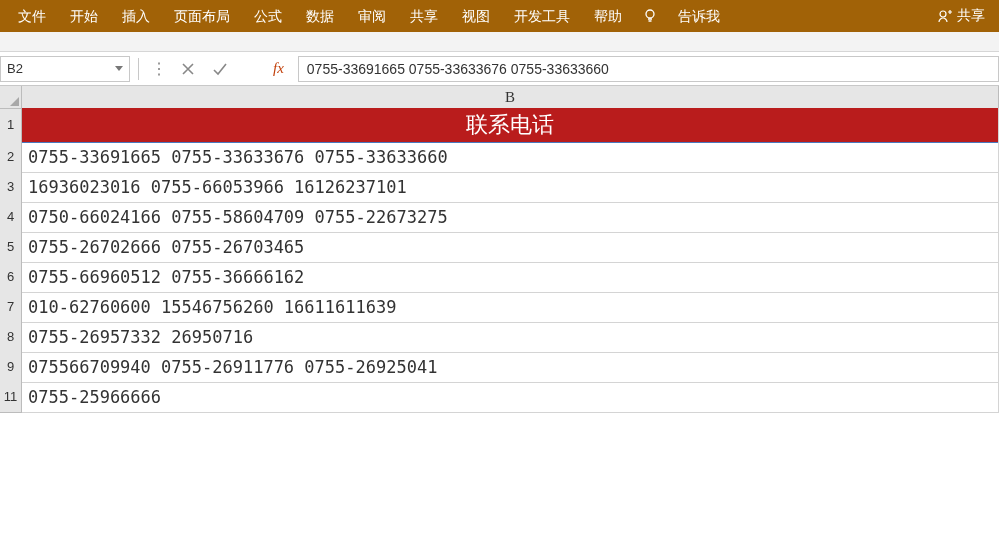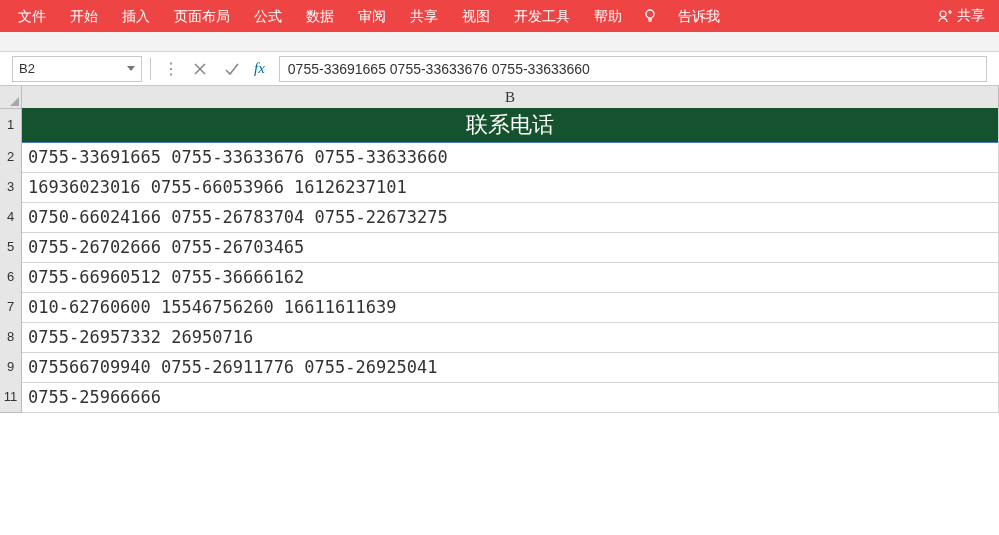--- a/index.html
+++ b/index.html
@@ -7,21 +7,21 @@
     font-family: "Microsoft YaHei", "SimSun", Arial, sans-serif;
     background: #fff;
     width: 999px;
     height: 535px;
     overflow: hidden;
     font-size: 13px;
     color: #333;
   }
   
   .ribbon {
-    background: #ef4444;
+    background: #a16207;
     color: #fff;
     height: 32px;
     display: flex;
     align-items: center;
     padding: 0 6px;
   }
   .ribbon .tab {
     padding: 0 12px;
     height: 32px;
     line-height: 32px;
@@ -49,21 +49,21 @@
     background: #f3f3f3;
     border-bottom: 1px solid #d6d6d6;
   }
   
   .formula-bar {
     display: flex;
     align-items: center;
     height: 34px;
     background: #fff;
     border-bottom: 1px solid #c8c8c8;
-    padding: 3px 12px;
+    padding: 3px 0;
   }
   .name-box {
     width: 130px;
     height: 26px;
     border: 1px solid #c8c8c8;
     display: flex;
     align-items: center;
     justify-content: space-between;
     padding: 0 6px;
     font-size: 13px;
@@ -92,23 +92,24 @@
     color: #888;
     font-size: 15px;
     cursor: pointer;
   }
   .fb-btn.cancel { color: #888; font-weight: 300; }
   .fb-btn.enter { color: #888; }
   .fb-fx {
     font-style: italic;
     font-family: "Times New Roman", serif;
     font-size: 15px;
-    color: #0369a1;
+    color: #c2410c;
     padding: 0 6px;
     cursor: pointer;
+    margin-left: 31px;
   }
   .formula-input {
     flex: 1;
     height: 26px;
     border: 1px solid #c8c8c8;
     padding: 0 8px;
     font-size: 14px;
     margin-left: 8px;
     display: flex;
     align-items: center;
@@ -164,21 +165,21 @@
     border-bottom: 1px solid #d4d4d4;
     padding: 0 6px;
     font-size: 17px;
     line-height: 30px;
     font-family: "SimSun","Microsoft YaHei",monospace;
     white-space: nowrap;
     overflow: hidden;
   }
   .row.header-row { height: 34px; }
   .row.header-row .cell {
-    background: #14532d;
+    background: #b91c1c;
     color: #fff;
     text-align: center;
     font-size: 22px;
     line-height: 34px;
     border-bottom: 1px solid #4a79bf;
   }
   .row.header-row .row-header { line-height: 34px; }
 </style>
 </head>
 <body>
@@ -251,21 +252,21 @@
     <div class="row">
       <div class="row-header">2</div>
       <div class="cell">0755-33691665 0755-33633676 0755-33633660</div>
     </div>
     <div class="row">
       <div class="row-header">3</div>
       <div class="cell">16936023016 0755-66053966 16126237101</div>
     </div>
     <div class="row">
       <div class="row-header">4</div>
-      <div class="cell">0750-66024166 0755-26783704 0755-22673275</div>
+      <div class="cell">0750-66024166 0755-58604709 0755-22673275</div>
     </div>
     <div class="row">
       <div class="row-header">5</div>
       <div class="cell">0755-26702666 0755-26703465</div>
     </div>
     <div class="row">
       <div class="row-header">6</div>
       <div class="cell">0755-66960512 0755-36666162</div>
     </div>
     <div class="row">

